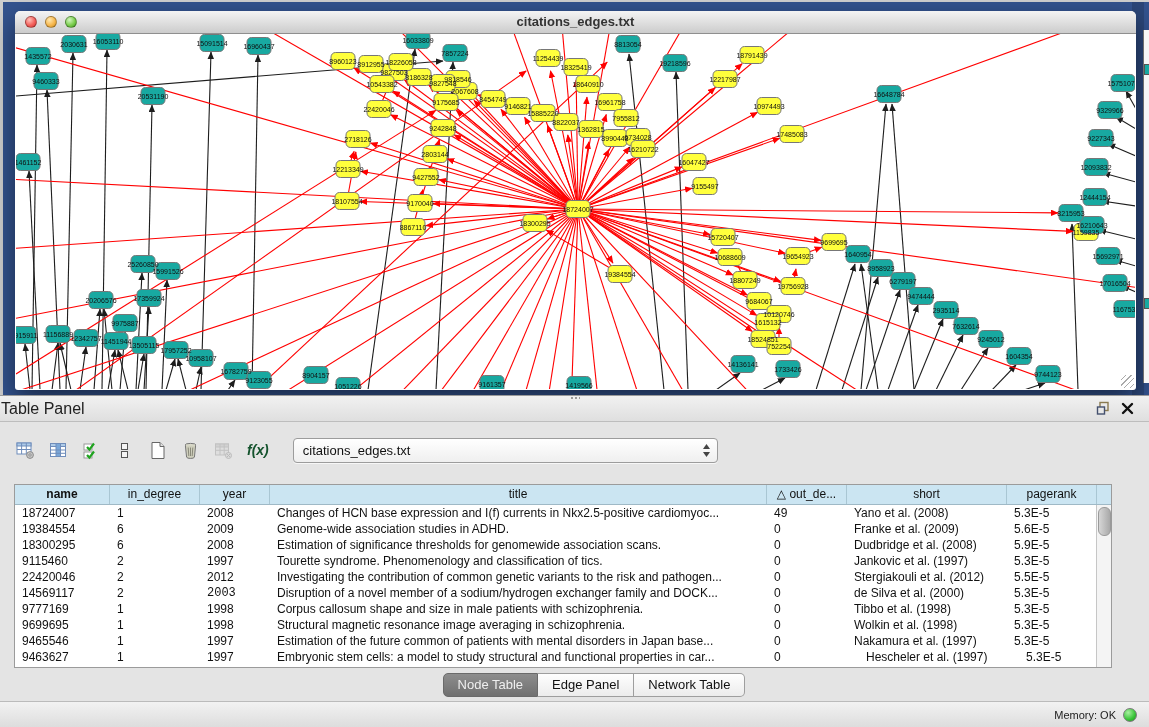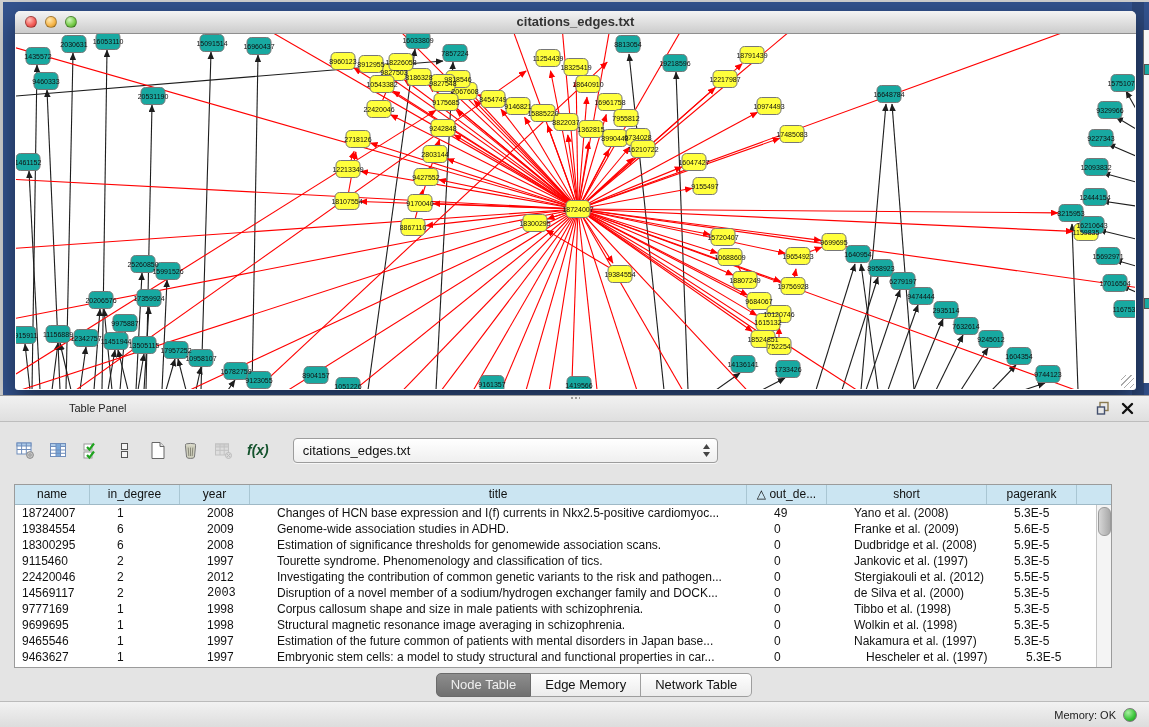--- a/index.html
+++ b/index.html
@@ -24,21 +24,21 @@
   .light.yel{background:radial-gradient(circle at 35% 30%,#ffe8b0,#f7b84f 55%,#c98a1e);}
   .light.grn{background:radial-gradient(circle at 35% 30%,#d2f5c0,#7ccf4f 55%,#3f9420);}
   .canvas{position:absolute;left:1px;right:1px;top:23px;bottom:1px;background:#fff;overflow:hidden;}
   .canvas svg{position:absolute;left:0;top:0;}
   .grip{position:absolute;right:1px;bottom:1px;width:13px;height:13px;
         background:repeating-linear-gradient(135deg,transparent 0 3px,#aaa 3px 4px);}
 
   
   .table-panel{position:absolute;left:0;top:395px;width:1149px;height:332px;background:#e4e4e4;border-top:1px solid #9a9a9a;box-sizing:border-box;}
   .panel-titlebar{position:relative;height:25px;background:linear-gradient(#f1f1f1,#dfdfdf);border-bottom:1px solid #bdbdbd;}
-  .panel-title{font-size:11px;color:#222;padding-left:25px;line-height:25px;margin-left:44px;}
+  .panel-title{font-size:16px;color:#222;padding-left:1px;line-height:25px;}
   .drag-dot{position:absolute;left:50%;top:0;width:10px;height:5px;margin-left:-5px;
         background:radial-gradient(circle,#9a9a9a 1px,transparent 1.5px);background-size:4px 4px;}
   .panel-btn{position:absolute;top:5px;width:15px;height:15px;cursor:pointer;}
   .panel-btn.float{right:38px;}
   .panel-btn.close{right:14px;}
 
   .toolbar{position:absolute;left:16px;top:38px;height:32px;display:flex;align-items:center;gap:14px;}
   .tool{width:19px;height:19px;display:inline-block;}
   .tool.disabled{opacity:.45;}
   .fx{font-size:14px;font-style:italic;font-weight:bold;color:#14532d;width:auto;line-height:19px;}
@@ -570,21 +570,21 @@
           <svg width="9" height="15" viewBox="0 0 9 15">
             <path d="M4.5,1 L8,6 H1 z" fill="#444"></path>
             <path d="M4.5,14 L1,9 H8 z" fill="#444"></path>
           </svg>
         </span>
       </div>
     </div>
 
     <div class="table-wrap">
       <div class="thead" id="thead">
-          <div class="th" style="width: 75px;">name</div>
+          <div class="th" style="width: 95px; font-weight: bold;">name</div>
           <div class="th" style="width: 90px;">in_degree</div>
           <div class="th" style="width: 70px;">year</div>
           <div class="th" style="width: 497px;">title</div>
           <div class="th" style="width: 80px;">△ out_de...</div>
           <div class="th" style="width: 160px;">short</div>
           <div class="th" style="width: 90px;">pagerank</div>
         </div>
       <div class="tbody" id="tbody">
           <div class="tr">
             <div class="td" style="width: 95px;">18724007</div>
@@ -677,21 +677,21 @@
             <div class="td" style="width: 90px;">5.3E-5</div>
           </div>
         </div>
       <div class="vscroll">
         <div class="vthumb"></div>
       </div>
     </div>
 
     <div class="tabbar" id="tabbar">
         <div class="seg selected">Node Table</div>
-        <div class="seg">Edge Memory</div>
+        <div class="seg">Edge Panel</div>
         <div class="seg">Network Table</div>
       </div>
 
     <div class="statusbar">
       <span class="mem-label">Memory: OK</span>
       <span class="led"></span>
     </div>
   </div>
 
 </div>

